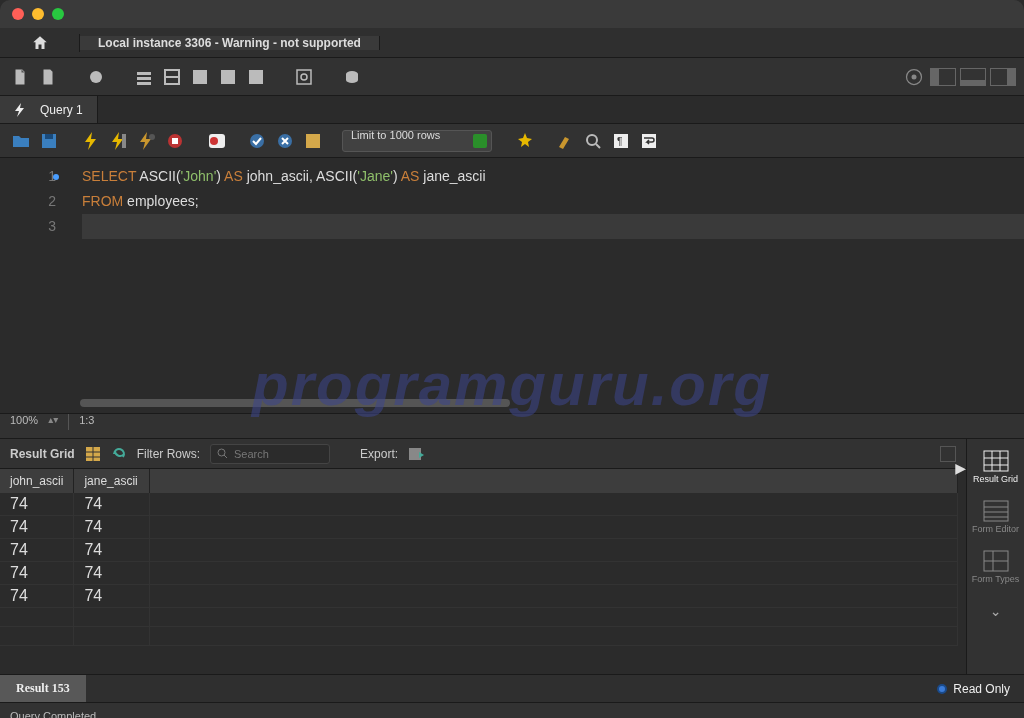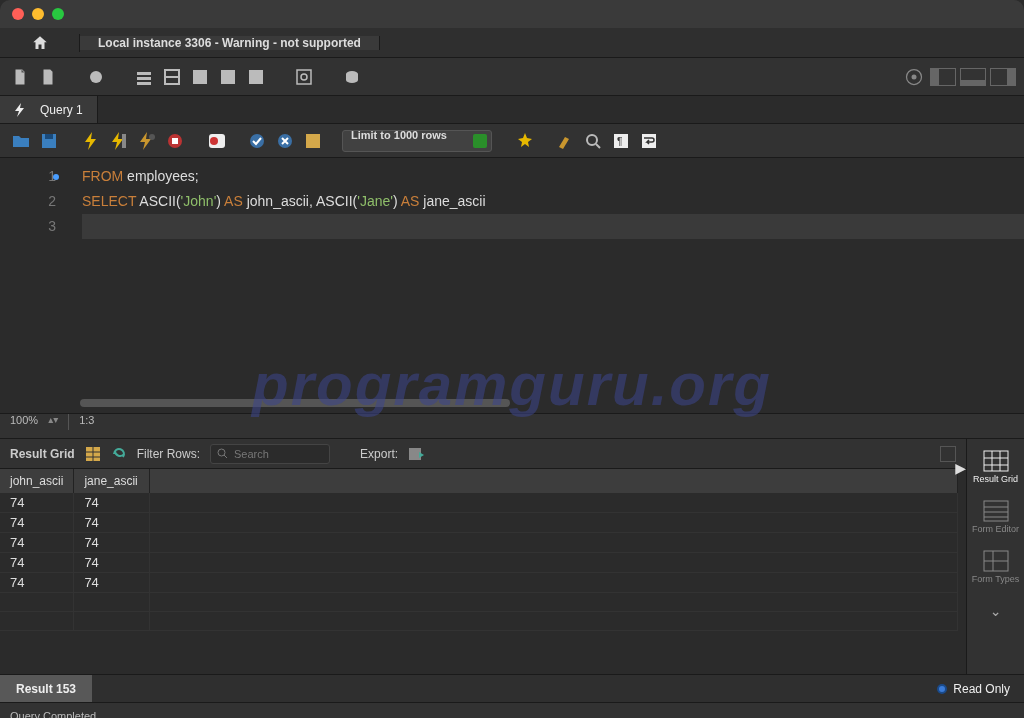--- a/index.html
+++ b/index.html
@@ -24,21 +24,21 @@
 .rightcluster { position:absolute; right:8px; display:flex; align-items:center; gap:4px; }
 .panelbtn { width:26px; height:18px; border:1px solid #666; display:inline-block; }
 
 
 .querytabs { height:28px; background:#2b2b2b; display:flex; border-bottom:1px solid #1a1a1a; }
 .querytab { display:flex; align-items:center; gap:14px; padding:0 14px; background:#3a3a3a; border-right:1px solid #1a1a1a; font-size:12px; color:#eee; }
 
 
 .editortb { height:34px; background:#323232; display:flex; align-items:center; padding:0 10px; gap:6px; border-bottom:1px solid #1a1a1a; }
 .ebtn { width:22px; height:22px; display:flex; align-items:center; justify-content:center; font-size:14px; }
-.limitsel { height:22px; background:#414141; border:1px solid #555; color:#ddd; font-size:11px; padding:0 22px 12px 8px; border-radius:3px; position:relative; display:flex; align-items:center; min-width:150px;font-weight:bold; }
+.limitsel { height:22px; background:#414141; border:1px solid #555; color:#ddd; font-size:11px; padding:0 22px 12px 8px; border-radius:3px; position:relative; display:flex; align-items:center; min-width:150px; }
 .limitsel::after { content:""; position:absolute; right:4px; top:3px; width:14px; height:14px; background:#2a8f2a; border-radius:2px; }
 
 
 .editor { height:255px; background:#2b2b2b; position:relative; display:flex; font-family: "Menlo","Consolas",monospace; font-size:14px; }
 .gutter { width:70px; background:#2b2b2b; text-align:right; padding:6px 14px 0 0; color:#777; line-height:25px; }
 .gutter .ln { display:block; height:25px; position:relative;}
 .gutter .ln .dot { width:6px;height:6px;background:#4a9eff;border-radius:50%;position:absolute;right:-3px;top:10px;}
 .code { flex:1; padding:6px 0 0 12px; line-height:25px; color:#ddd; position:relative;}
 .code .row { height:25px; white-space:pre; }
 .kw { color:#c97f3a; }
@@ -57,32 +57,32 @@
 
 
 .results { display:flex; height:235px; }
 .resultsMain { flex:1; display:flex; flex-direction:column; background:#2b2b2b; }
 .resultsTB { height:30px; background:#323232; display:flex; align-items:center; padding:0 10px; gap:10px; font-size:12px; color:#ccc; border-bottom:1px solid #1a1a1a;}
 .resultsTB .lbl { font-weight:600; }
 .searchbox { flex:0 0 120px; height:20px; background:#2b2b2b; border:1px solid #444; border-radius:3px; display:flex; align-items:center; padding:0 6px; color:#777; gap:6px; font-size:11px;}
 .resultsTable { flex:1; overflow:hidden; position:relative; background:#2b2b2b; margin-right:8px;}
 .resultsTable table { border-collapse:collapse; width:100%; }
 .resultsTable th { background:#3d3d3d; color:#ddd; font-size:12px; font-weight:500; text-align:left; padding:4px 10px; border-right:1px solid #222; height:24px;}
-.resultsTable td { color:#ddd; font-size:13px; padding:2px 10px; border-right:1px solid #333; border-bottom:1px solid #333; height:19px;}
+.resultsTable td { color:#ddd; font-size:16px; padding:2px 10px; border-right:1px solid #333; border-bottom:1px solid #333; height:19px;}
 .resultsTable th:nth-child(1),.resultsTable td:nth-child(1){width:72px;}
 .resultsTable th:nth-child(2),.resultsTable td:nth-child(2){width:76px;}
 .sidetabs { width:58px; background:#323232; display:flex; flex-direction:column; align-items:center; padding-top:4px; gap:2px; border-left:1px solid #1a1a1a;}
 .sidetab { width:48px; display:flex; flex-direction:column; align-items:center; justify-content:center; font-size:9px; color:#888; gap:2px; padding:6px 0; }
 .sidetab.active { color:#eee; }
 .sidetab .ico { width:28px; height:24px; display:flex;align-items:center;justify-content:center;font-size:18px; }
 .sidearrow { position:absolute; right:58px; top:460px; color:#ddd; font-size:14px; }
 
 
 .restabrow { height:28px; background:#2f2f2f; display:flex; align-items:center; border-top:1px solid #1a1a1a; }
-.restab { padding:0 16px; height:100%; display:flex; align-items:center; background:#585858; color:#eee; font-size:12px; font-weight:600; }
+.restab { padding:0 16px; height:100%; display:flex; align-items:center; background:#585858; color:#eee; font-size:12px; font-weight:600;font-family:Liberation Serif, serif; }
 .readonly { margin-left:auto; padding:0 14px; font-size:12px; color:#eee; display:flex; align-items:center; gap:6px;}
 .ro-ico { width:10px;height:10px;background:#3b7bd6;border-radius:50%; border:2px solid #1a4a8a;}
 
 
 .statusbar { height:26px; background:#323232; display:flex; align-items:center; padding:0 10px; font-size:11px; color:#bbb; border-top:1px solid #1a1a1a;}
 
 svg { display:block; }
 </style>
 </head>
 <body>
@@ -285,22 +285,22 @@
     </div>
 </div>
 
 <div class="editor">
   <div class="gutter">
     <span class="ln">1<span class="dot"></span></span>
     <span class="ln">2</span>
     <span class="ln">3</span>
   </div>
   <div class="code">
+    <div class="row"><span class="kw">SELECT</span> <span class="fn">ASCII</span>(<span class="str">'John'</span>) <span class="kw">AS</span> <span>john_ascii</span>, <span class="fn">ASCII</span>(<span class="str">'Jane'</span>) <span class="kw">AS</span> <span>jane_ascii</span></div>
     <div class="row"><span class="kw">FROM</span> <span>employees</span>;</div>
-    <div class="row"><span class="kw">SELECT</span> <span class="fn">ASCII</span>(<span class="str">'John'</span>) <span class="kw">AS</span> <span>john_ascii</span>, <span class="fn">ASCII</span>(<span class="str">'Jane'</span>) <span class="kw">AS</span> <span>jane_ascii</span></div>
     <div class="row cur"></div>
   </div>
   <div class="hscroll"></div>
 </div>
 
 <div class="zoomrow">
   <span>100%</span>
   <span class="arrow">▴▾</span>
   <span class="vline"></span>
   <span>1:3</span>

